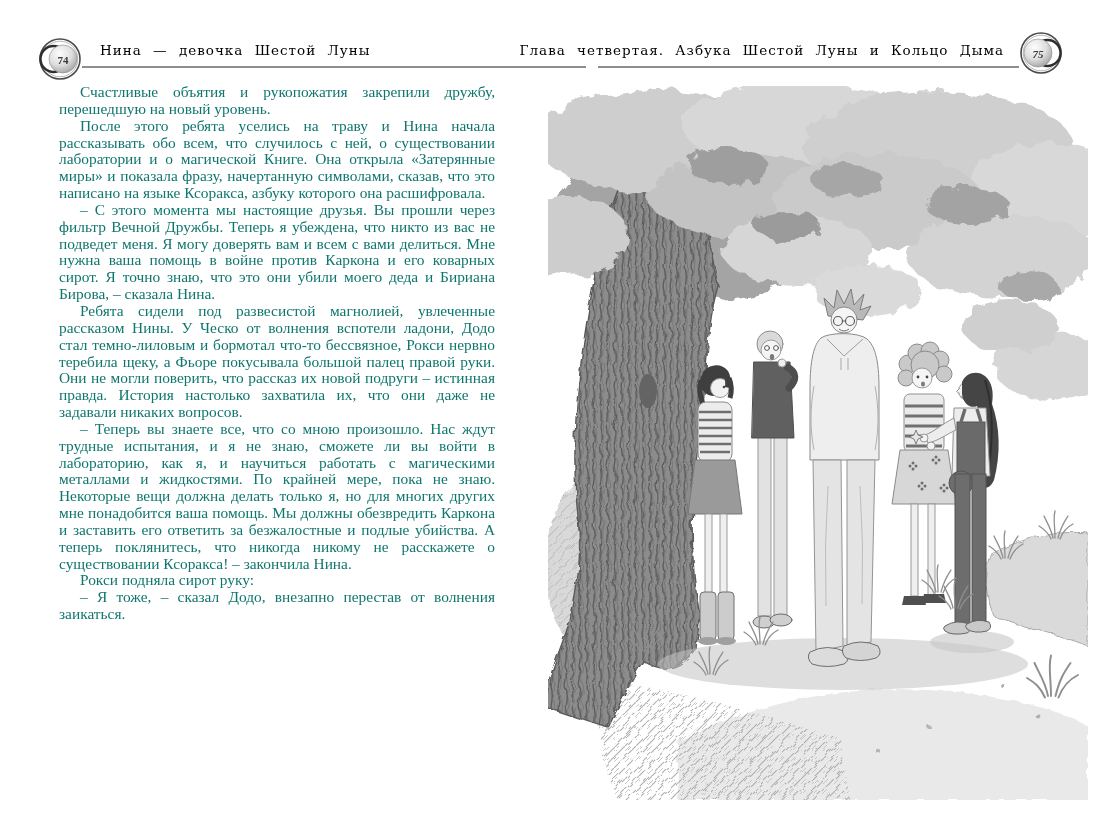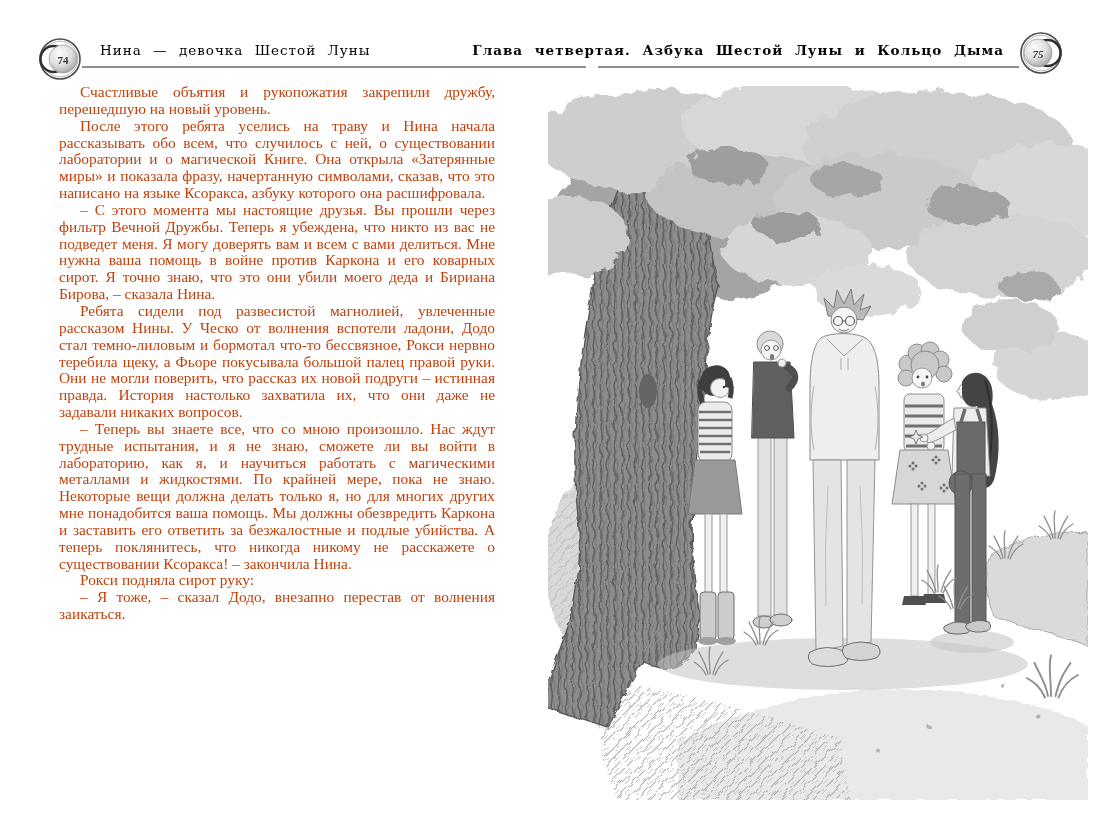--- a/index.html
+++ b/index.html
@@ -8,27 +8,27 @@
     font-family:"Liberation Serif", serif;overflow:hidden;
   }
   .ornament{position:absolute;width:44px;height:44px;}
   .ornament-left{left:38px;top:37px;}
   .ornament-right{left:1019px;top:31px;font-style:italic;}
   .running-title{
     position:absolute;top:42px;font-family:"DejaVu Serif", serif;
     font-size:13.5px;color:#000000;letter-spacing:1px;word-spacing:6px;white-space:nowrap;
   }
   .running-title-left{left:100px;}
-  .running-title-right{right:96px;text-align:right;font-weight:bold;}
+  .running-title-right{right:96px;text-align:right;}
   .rule{position:absolute;top:66px;height:1.5px;background:#8e8e8e;}
   .rule-left{left:82px;width:504px;}
   .rule-right{left:598px;width:421px;}
   .page-text{
     position:absolute;left:59px;top:84px;width:436px;
-    font-size:15.4px;line-height:16.85px;color:#c2410c;
+    font-size:15.4px;line-height:16.85px;color:#0f766e;
     text-align:justify;
   }
   .page-text p{margin:0;text-indent:21px;}
   .illustration{position:absolute;left:548px;top:86px;width:540px;height:714px;margin:0;}
   .illustration svg{display:block;width:100%;height:100%;}
 </style>
 </head>
 <body>
 
 <div>

